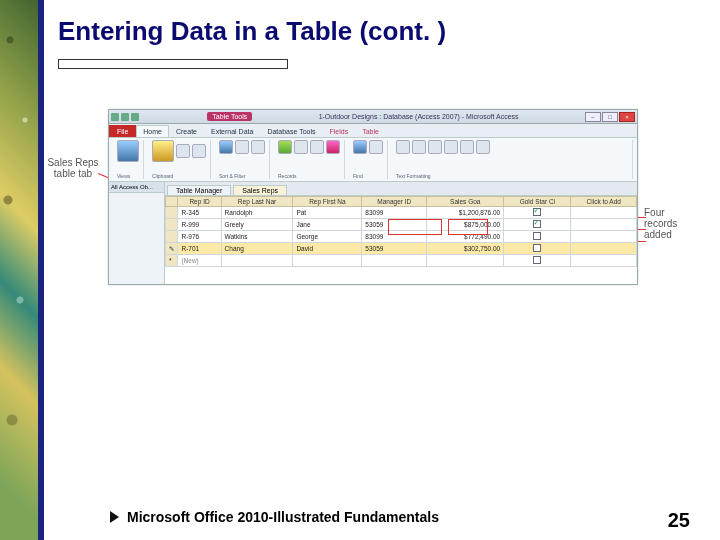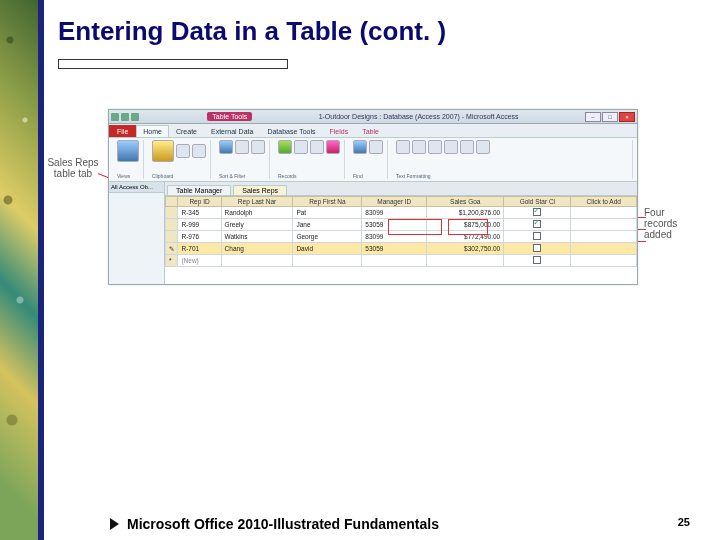--- a/index.html
+++ b/index.html
@@ -208,21 +208,21 @@
     padding: 0 30px 0 26px;
     margin-left: 40px;
   }
   .footer .arrow{
     width:0;height:0;border-top:6px solid transparent;
     border-bottom:6px solid transparent;border-left:9px solid #111;
     margin-right:8px;
   }
   .footer-left{display:flex;align-items:center;}
   .footer-text{ font-size:14px; font-weight:bold; }
-  .page-num{ font-size:11px; font-weight:bold; }
+  .page-num{ font-size:20px; font-weight:bold; }
 </style>
 </head>
 <body>
 
 <div class="sidebar-texture"></div>
 <div class="blue-bar"></div>
 
 <div class="slide">
   <h1 class="title">Entering Data in a Table (cont. )</h1>
 

